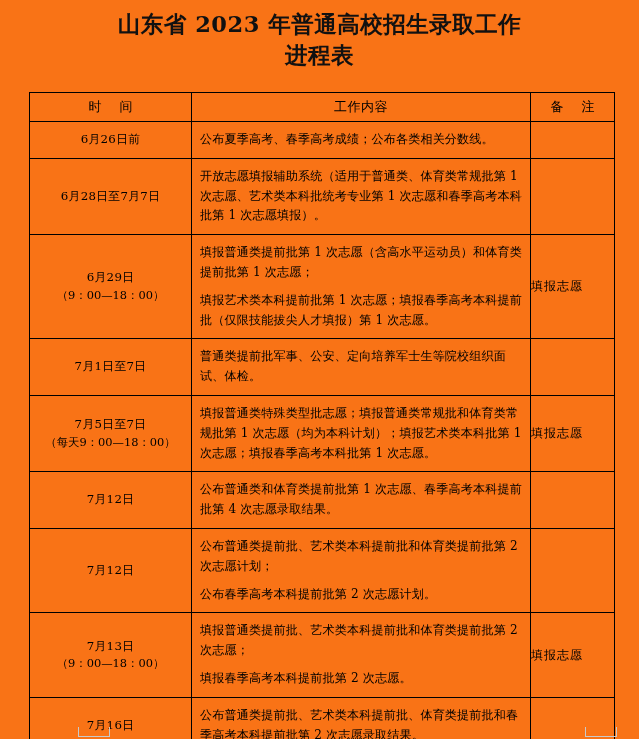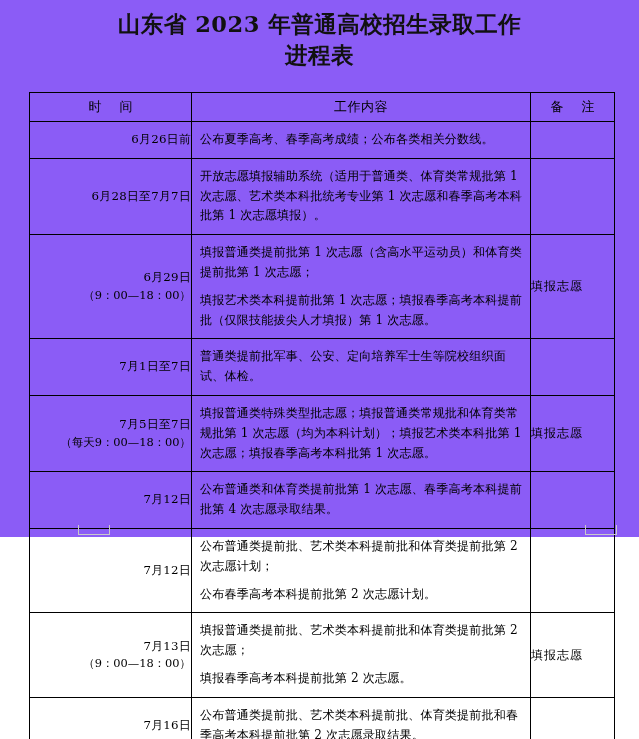--- a/index.html
+++ b/index.html
@@ -10,22 +10,22 @@
   body {
     width: 639px;
     height: 739px;
     overflow: hidden;
     font-family: "DejaVu Serif", "Liberation Serif", serif;
     color: #000000;
   }
   .page {
     position: relative;
     width: 639px;
-    height: 537px;
-    background: #8b5cf6;
+    height: 739px;
+    background: #f97316;
   }
   .doc-title {
     text-align: center;
     font-family: "DejaVu Serif", "Liberation Serif", serif;
     font-weight: bold;
     font-size: 22.5px;
     line-height: 31px;
     letter-spacing: 0.5px;
     padding-top: 9px;
     margin: 0 auto;
@@ -58,21 +58,21 @@
     text-align: center;
     font-weight: normal;
     font-size: 13px;
     height: 28px;
     letter-spacing: 0.5px;
     color: #000;
   }
   th.hd .sp { letter-spacing: 7px; padding-left: 7px; }
 
   td.time {
-    text-align: right;
+    text-align: center;
     line-height: 17.5px;
     font-size: 11.8px;
     padding: 3px 2px;
     letter-spacing: 0.3px;
   }
   td.time .sub {
     display: block;
     font-size: 11.4px;
     letter-spacing: 0px;
   }

